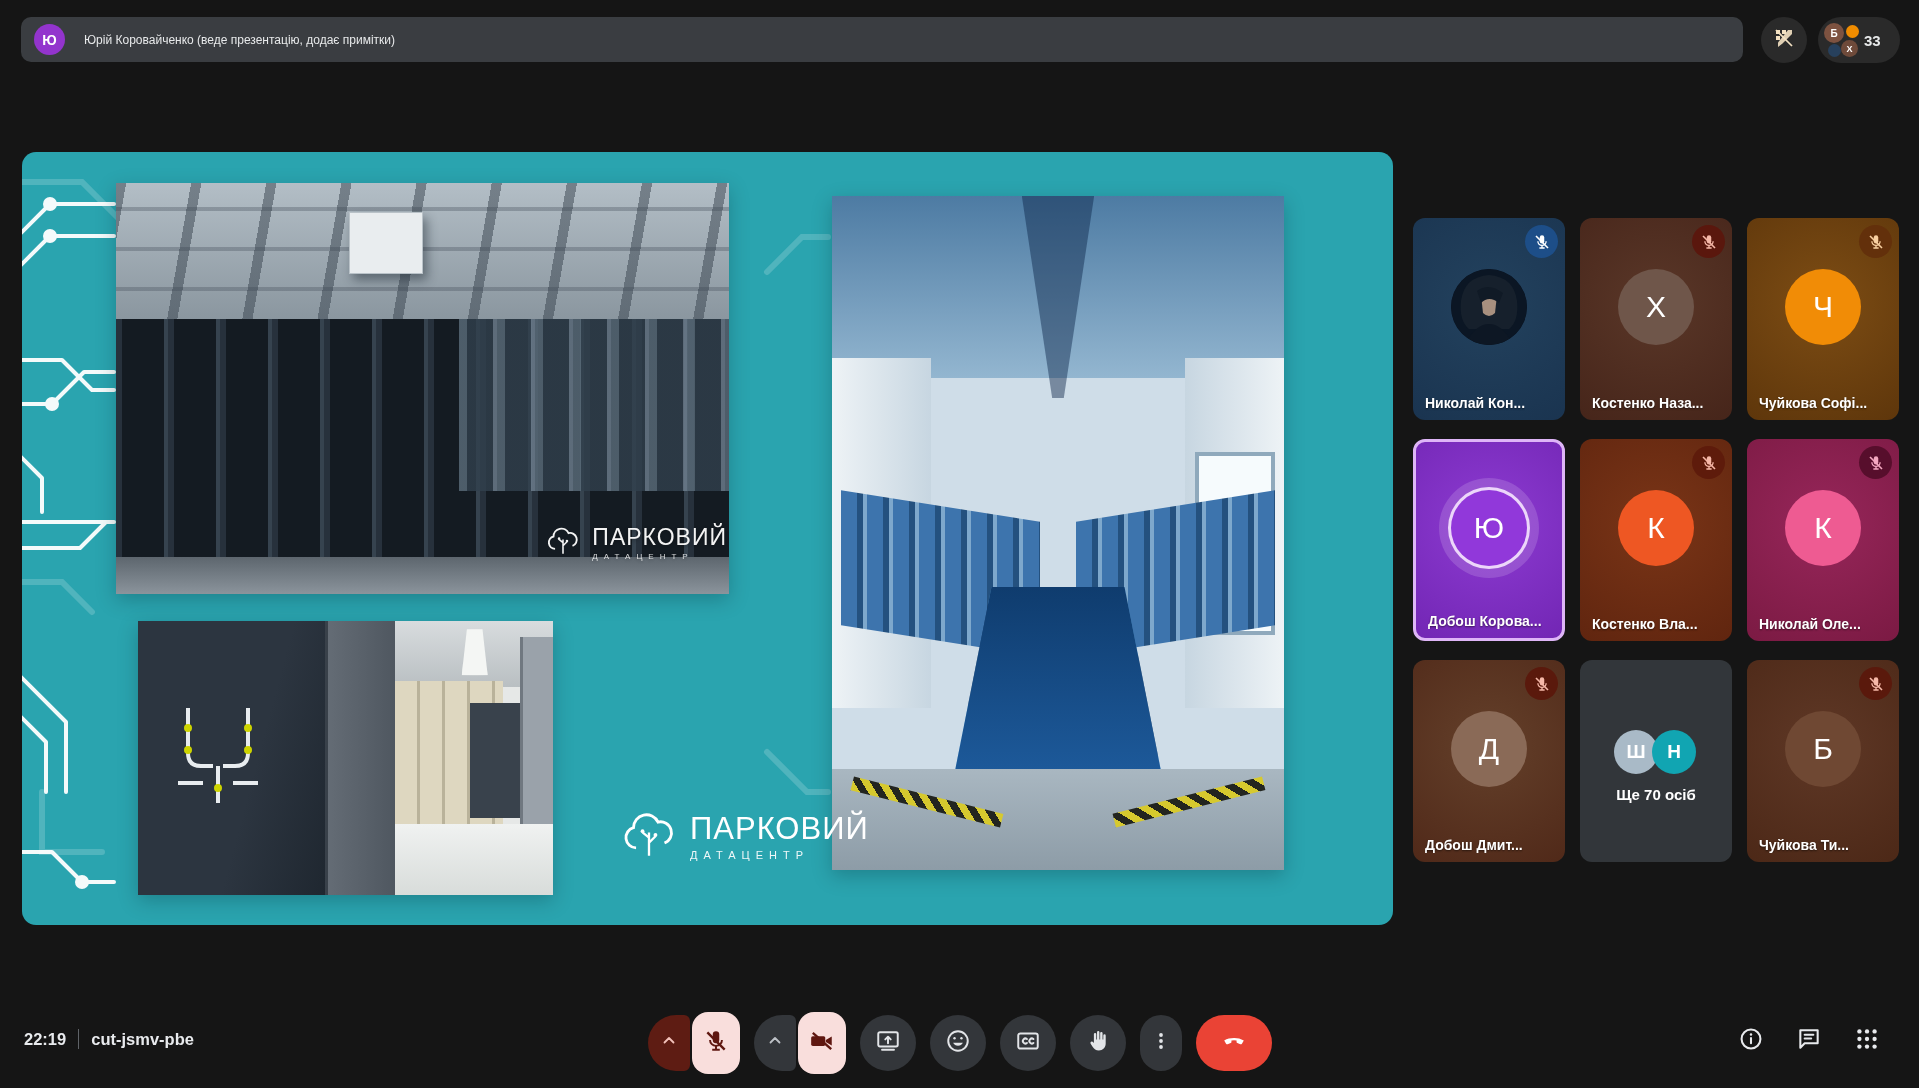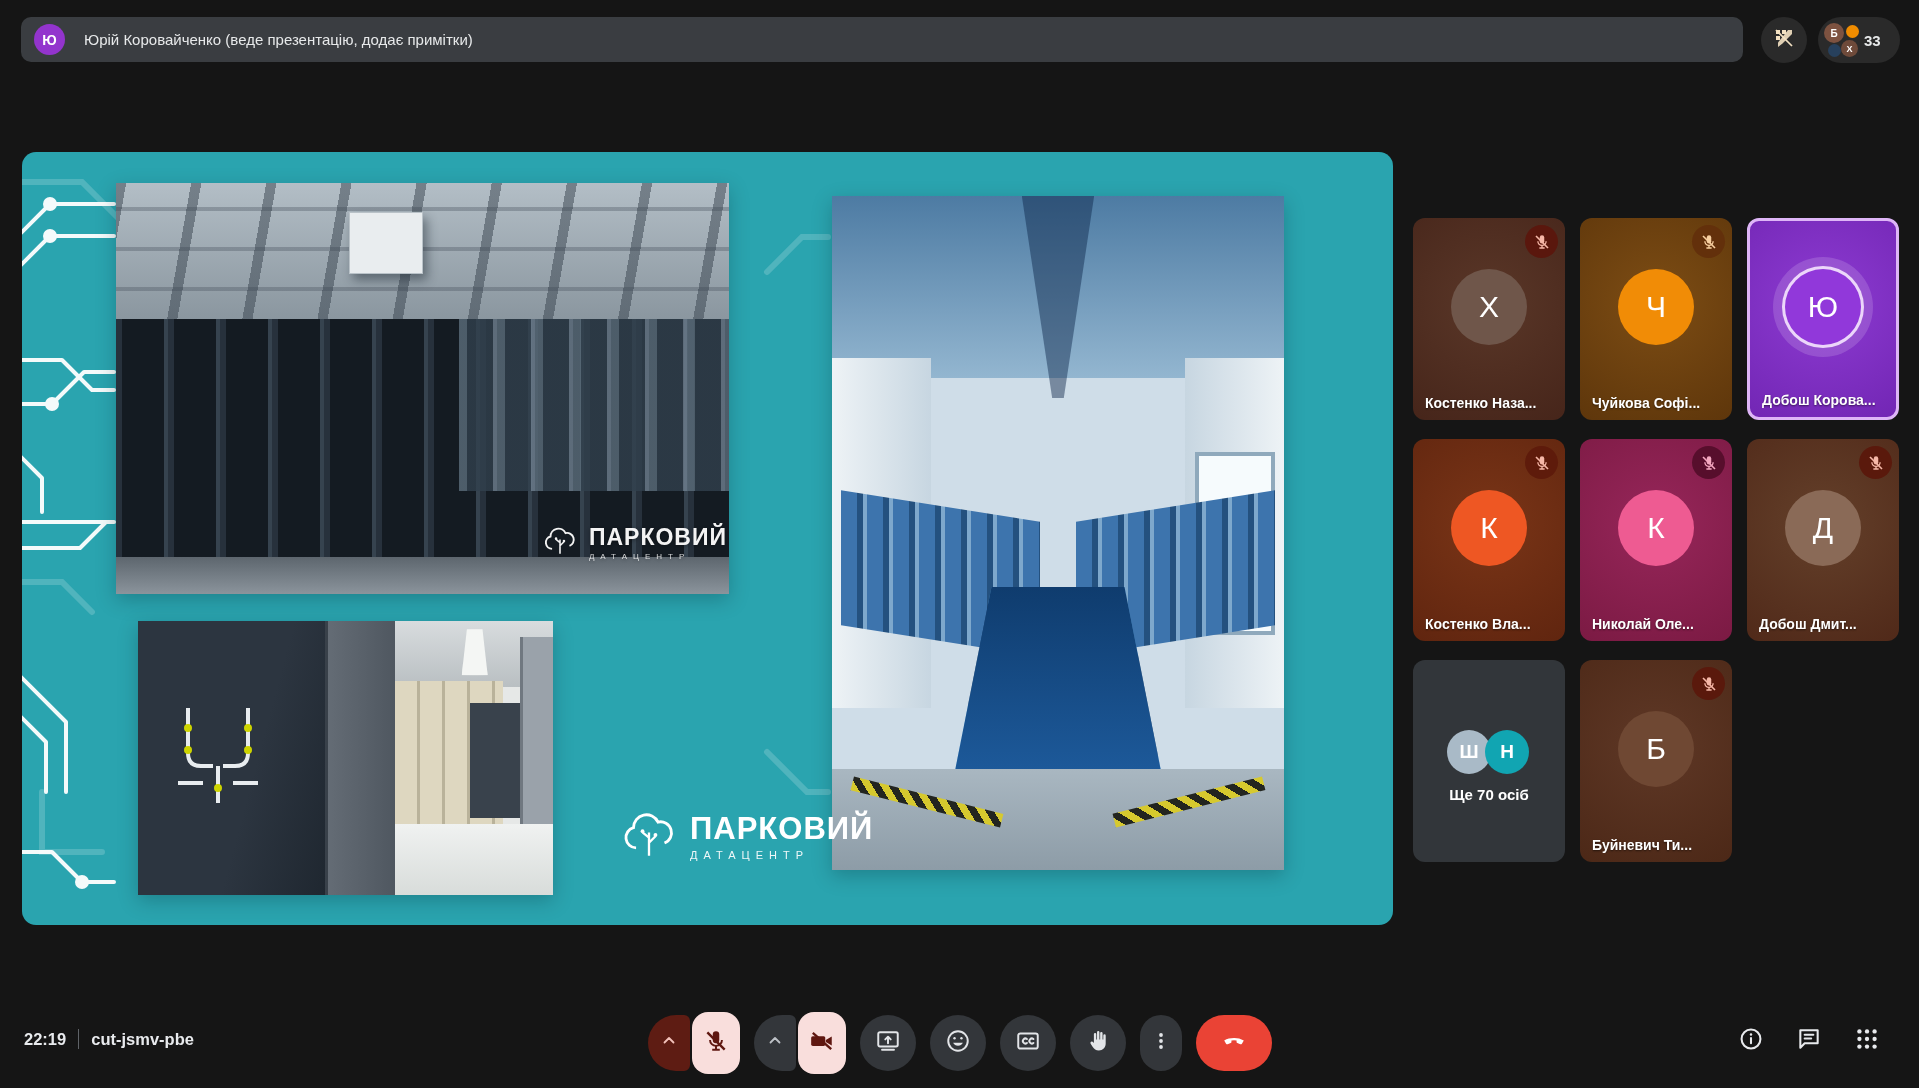--- a/index.html
+++ b/index.html
@@ -4,21 +4,21 @@
 <style>
   html,body{margin:0;padding:0;background:#151515;}
   body{width:1919px;height:1088px;position:relative;overflow:hidden;
        font-family:"Liberation Sans", sans-serif;color:#e8eaed;}
   .abs{position:absolute;}
   
   .presenter-pill{left:21px;top:17px;width:1722px;height:45px;border-radius:10px;
     background:#3a3d41;display:flex;align-items:center;padding-left:13px;box-sizing:border-box;}
   .presenter-avatar{width:31px;height:31px;border-radius:50%;background:#9334cd;color:#fff;
     font-size:14px;font-weight:700;display:flex;align-items:center;justify-content:center;flex:0 0 auto;}
-  .presenter-label{margin-left:19px;font-size:15px;color:#e7e9ea;white-space:nowrap;}
+  .presenter-label{margin-left:19px;font-size:12px;color:#e7e9ea;white-space:nowrap;}
   .round-btn{width:46px;height:46px;border-radius:50%;background:#2a2a2a;
     display:flex;align-items:center;justify-content:center;}
   .people-pill{left:1818px;top:17px;width:82px;height:46px;border-radius:23px;background:#2a2a2a;
     display:flex;align-items:center;}
   .mini-cluster{position:relative;width:44px;height:46px;flex:0 0 auto;}
   .mini-av{position:absolute;border-radius:50%;display:flex;align-items:center;justify-content:center;
     color:#fff;font-weight:700;}
   .people-count{font-size:15px;font-weight:600;color:#e7e9ea;margin-left:2px;}
   
   .slide{left:22px;top:152px;width:1371px;height:773px;border-radius:14px;background:#2aa4af;overflow:hidden;}
@@ -80,21 +80,21 @@
      clip-path:polygon(18% 0,82% 0,100% 100%,0 100%);}
   .img3 .plat{position:absolute;left:0;bottom:0;width:100%;height:15%;
      background:linear-gradient(#a9b7c1,#8d9ca7);}
   .img3 .hazL{position:absolute;left:4%;bottom:9%;width:34%;height:14px;transform:rotate(14deg);
      background:repeating-linear-gradient(45deg,#d6c92e 0 7px,#23251f 7px 14px);}
   .img3 .hazR{position:absolute;right:4%;bottom:9%;width:34%;height:14px;transform:rotate(-14deg);
      background:repeating-linear-gradient(45deg,#d6c92e 0 7px,#23251f 7px 14px);}
   
   .logo-row{display:flex;align-items:center;color:#fff;}
   .logo-texts{margin-left:10px;line-height:1;}
-  .logo-title{font-weight:700;letter-spacing:1px;}
+  .logo-title{font-weight:400;letter-spacing:1px;}
   .logo-sub{letter-spacing:6px;font-weight:400;opacity:.92;}
   .slide-logo{left:596px;top:652px;}
   .slide-logo .logo-title{font-size:31px;}
   .slide-logo .logo-sub{font-size:11px;margin-top:6px;}
   .watermark{right:2px;bottom:30px;opacity:.95;text-shadow:0 1px 4px rgba(0,0,0,.4);}
   .watermark .logo-title{font-size:23px;}
   .watermark .logo-sub{font-size:8px;margin-top:4px;opacity:.85;}
   
   .grid{left:1413px;top:218px;display:grid;grid-template-columns:repeat(3,152px);
         grid-auto-rows:202px;column-gap:15px;row-gap:19px;}
@@ -276,20 +276,37 @@
     <rect x="9" y="3" width="6" height="11" rx="3" fill="currentColor"></rect>
     <path d="M6.5 11a5.5 5.5 0 0 0 11 0" stroke="currentColor" stroke-width="1.8" fill="none"></path>
     <path d="M12 16.5V20 M8.5 20h7" stroke="currentColor" stroke-width="1.8"></path>
     <path d="M4 4 L20 20" stroke="currentColor" stroke-width="2.2"></path>
   </g>
 </defs>
   </svg>
 
 <div class="abs grid">
 
+  <div class="tile" style="background: radial-gradient(circle at 50% 42%, rgb(35, 66, 94), rgb(26, 52, 80));">
+    <div class="badge" style="background: rgb(29, 78, 136); color: rgb(255, 255, 255);">
+      <svg viewBox="0 0 24 24">
+          <use href="#micoff"></use>
+        </svg>
+      </div>
+    <div class="portrait">
+      <svg width="76" height="76" viewBox="0 0 76 76">
+        <circle cx="38" cy="38" r="38" fill="#0b1624"></circle>
+        <path d="M10 32 Q13 8 38 6 Q63 8 66 32 Q68 52 58 60 L18 60 Q8 52 10 32 Z" fill="#16202c"></path>
+        <path d="M30 26 Q38 20 46 26 L44 44 Q38 50 32 44 Z" fill="#c2a58e" opacity=".85"></path>
+        <path d="M26 22 Q38 13 52 24 L48 34 Q38 26 30 34 Z" fill="#101a26"></path>
+        <path d="M14 76 Q24 55 38 55 Q52 55 62 76 Z" fill="#0d1724"></path>
+      </svg>
+    </div>
+    <div class="tname">Николай Кон...</div>
+  </div>
 
   <div class="tile" style="background: radial-gradient(circle at 50% 42%, rgb(90, 55, 40), rgb(70, 37, 26));">
     <div class="badge" style="background: rgb(90, 23, 13); color: rgb(246, 184, 168);">
       <svg viewBox="0 0 24 24">
           <use href="#micoff"></use>
         </svg>
       </div>
     <div class="circle" style="background: rgb(111, 86, 74);">
       <span>X</span>
       </div>
@@ -364,21 +381,21 @@
 
   <div class="tile" style="background: radial-gradient(circle at 50% 42%, rgb(95, 56, 38), rgb(76, 40, 23));">
     <div class="badge" style="background: rgb(90, 25, 12); color: rgb(246, 184, 168);">
       <svg viewBox="0 0 24 24">
           <use href="#micoff"></use>
         </svg>
       </div>
     <div class="circle" style="background: rgb(111, 72, 51);">
       <span>Б</span>
       </div>
-    <div class="tname">Буйневич Ти...</div>
+    <div class="tname">Чуйкова Ти...</div>
   </div>
 </div>
 
 <div class="abs bb-left">
   <span>22:19</span>
   <span class="bb-div"></span>
   <span>cut-jsmv-pbe</span>
 </div>
 
 <div class="abs controls">

